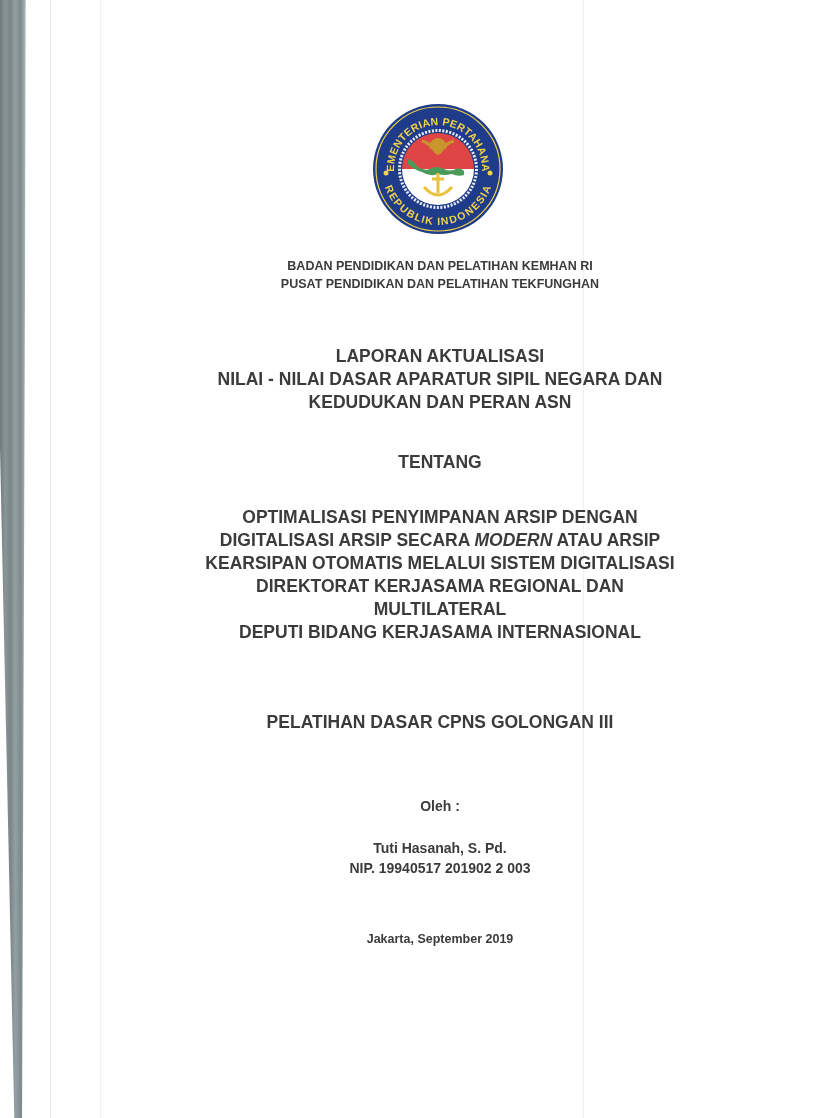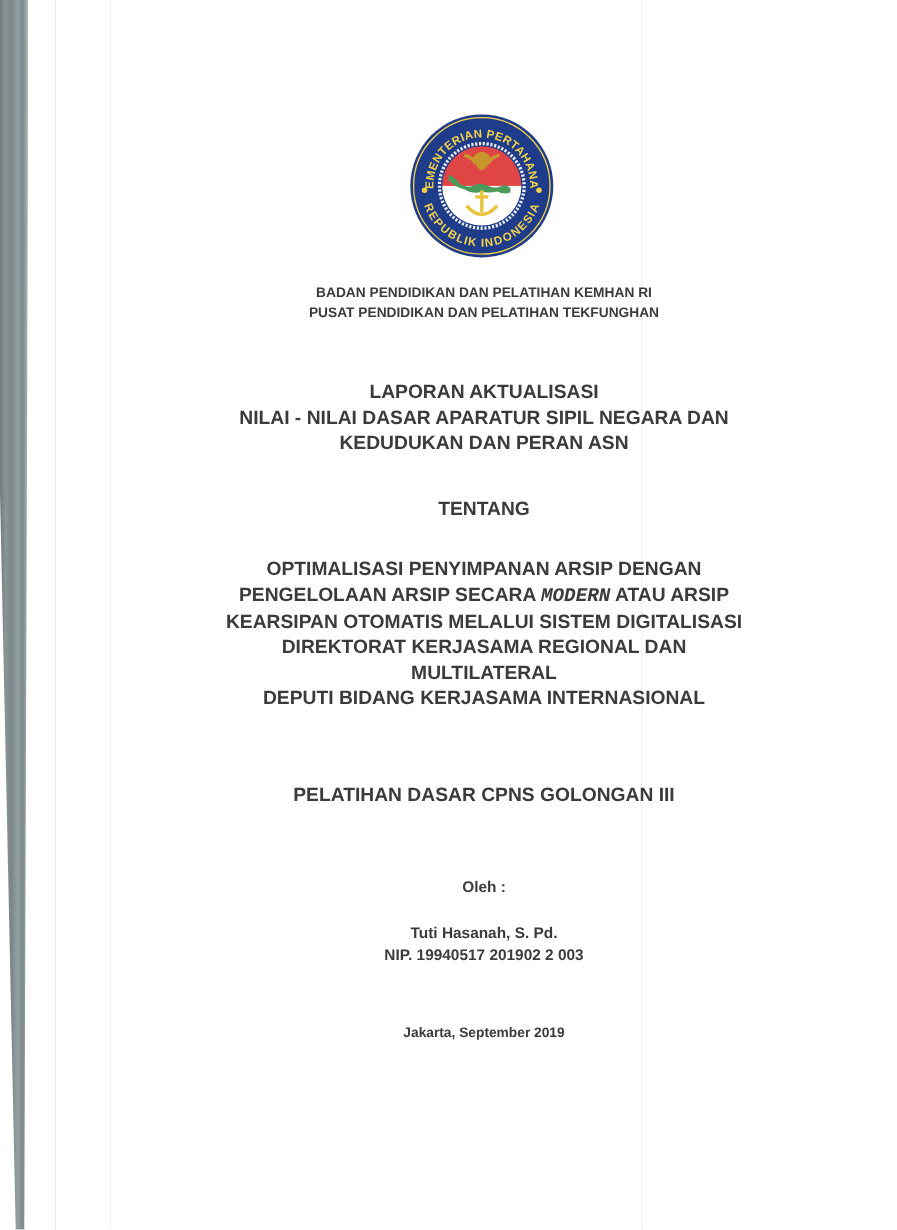--- a/index.html
+++ b/index.html
@@ -14,21 +14,21 @@
     background: linear-gradient(90deg, #6f7a7d 0%, #8a9597 20%, #7b8688 40%, #93a0a2 60%, #7d898b 80%, #a5b0b2 95%, #dfe3e4 100%);
     clip-path: polygon(0 0, 100% 0, 85% 100%, 55% 100%, 0 40%);
   }
   .scan-line { position: absolute; top: 0; width: 1px; height: 1118px; background: #e6e8ea; }
   .page { position: absolute; left: 0; top: 0; width: 815px; height: 1118px; }
   .blk { position: absolute; left: 0; width: 880px; text-align: center; font-weight: bold; }
   .blk div { white-space: nowrap; }
   .sz-big { font-size: 17.5px; line-height: 23px; }
   .sz-mid { font-size: 14px; line-height: 20px; }
   .sz-sm { font-size: 12.5px; line-height: 18px; }
-  em { font-style: italic; font-family: Liberation Mono, monospace; }
+  em { font-style: italic; }
   .logo { position: absolute; left: 372px; top: 103px; width: 132px; height: 132px; }
 </style>
 </head>
 <body>
 
 <div class="page">
   <div class="binding"></div>
   <div class="scan-line" style="left:50px"></div>
   <div class="scan-line" style="left:100px;background:#eef0f1"></div>
   <div class="scan-line" style="left:583px;background:#eef0f3"></div>
@@ -72,21 +72,21 @@
     <div>NILAI - NILAI DASAR APARATUR SIPIL NEGARA DAN</div>
     <div>KEDUDUKAN DAN PERAN ASN</div>
   </div>
 
   <div class="blk sz-big" style="top:451px">
     <div>TENTANG</div>
   </div>
 
   <div class="blk sz-big" style="top:506px">
     <div>OPTIMALISASI PENYIMPANAN ARSIP DENGAN</div>
-    <div><span>PENGELOLAAN ARSIP SECARA </span><em>MODERN</em><span> ATAU ARSIP</span></div>
+    <div><span>DIGITALISASI ARSIP SECARA </span><em>MODERN</em><span> ATAU ARSIP</span></div>
     <div>KEARSIPAN OTOMATIS MELALUI SISTEM DIGITALISASI</div>
     <div>DIREKTORAT KERJASAMA REGIONAL DAN</div>
     <div>MULTILATERAL</div>
     <div>DEPUTI BIDANG KERJASAMA INTERNASIONAL</div>
   </div>
 
   <div class="blk sz-big" style="top:711px">
     <div>PELATIHAN DASAR CPNS GOLONGAN III</div>
   </div>
 

